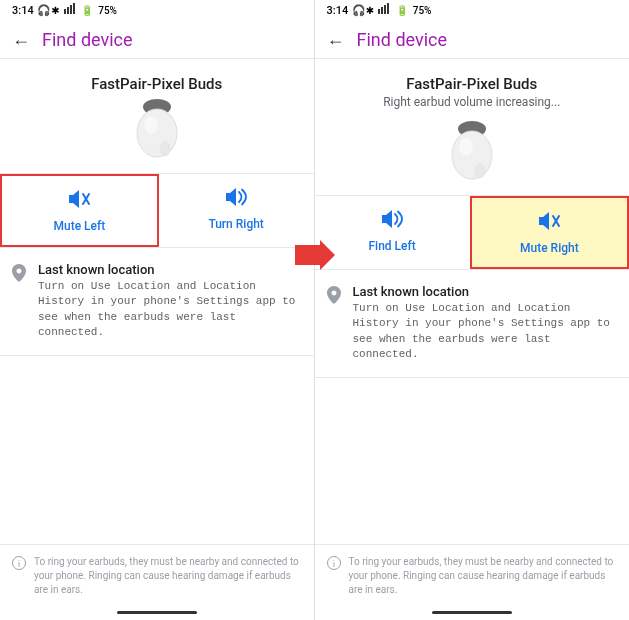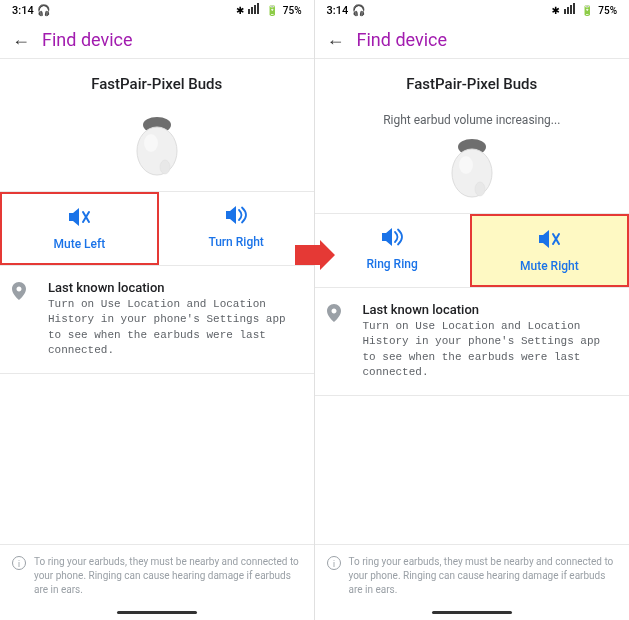--- a/index.html
+++ b/index.html
@@ -18,21 +18,20 @@
       display: flex;
       flex-direction: column;
       border-right: 1px solid #e0e0e0;
       position: relative;
     }
     .phone-screen:last-child {
       border-right: none;
     }
     .status-bar {
       display: flex;
-      justify-content: space-between;
       align-items: center;
       padding: 4px 12px;
       font-size: 11px;
       font-weight: 500;
       height: 20px;
     }
     .status-left { display: flex; align-items: center; gap: 4px; }
     .status-right { display: flex; align-items: center; gap: 4px; }
     .top-bar {
       display: flex;
@@ -53,21 +52,21 @@
     }
     .device-section {
       padding: 16px 16px 8px;
       text-align: center;
       border-bottom: 1px solid #e8e8e8;
     }
     .device-name {
       font-size: 15px;
       font-weight: 500;
       color: #202124;
-      margin-bottom: 20px;
+      margin-bottom: 2px;
     }
     .device-status {
       font-size: 12px;
       color: #5f6368;
       margin-bottom: 8px;
     }
     .earbud-image {
       width: 60px;
       height: 70px;
       margin: 0 auto;
@@ -104,21 +103,21 @@
       color: #1a73e8;
     }
     .action-btn-label {
       font-size: 12px;
       color: #1a73e8;
       font-weight: 500;
     }
     .location-section {
       display: flex;
       padding: 14px 12px;
-      gap: 22px;
+      gap: 12px;
       border-bottom: 1px solid #e8e8e8;
     }
     .location-icon {
       font-size: 16px;
       color: #5f6368;
       margin-top: 2px;
       flex-shrink: 0;
     }
     .location-text-wrap {}
     .location-title {
@@ -312,21 +311,21 @@
 
     <div class="action-buttons">
       <div class="action-btn">
         <span class="action-btn-icon">
           <svg width="26" height="22" viewBox="0 0 26 22" fill="none" xmlns="http://www.w3.org/2000/svg">
             <path d="M3 7H7L13 2V20L7 15H3V7Z" fill="#1a73e8"></path>
             <path d="M16 6C17.5 7.5 18.5 9.6 18.5 11C18.5 12.4 17.5 14.5 16 16" stroke="#1a73e8" stroke-width="1.8" stroke-linecap="round" fill="none"></path>
             <path d="M19 3.5C21.5 5.8 23 8.3 23 11C23 13.7 21.5 16.2 19 18.5" stroke="#1a73e8" stroke-width="1.8" stroke-linecap="round" fill="none"></path>
           </svg>
         </span>
-        <span class="action-btn-label">Ring Ring</span>
+        <span class="action-btn-label">Find Left</span>
       </div>
       <div class="action-btn active-border highlighted">
         <span class="action-btn-icon muted">
           <svg width="26" height="22" viewBox="0 0 26 22" fill="none" xmlns="http://www.w3.org/2000/svg">
             <path d="M3 7H7L13 2V20L7 15H3V7Z" fill="#1a73e8"></path>
             <line x1="17" y1="6" x2="23" y2="16" stroke="#1a73e8" stroke-width="2" stroke-linecap="round"></line>
             <line x1="23" y1="6" x2="17" y2="16" stroke="#1a73e8" stroke-width="2" stroke-linecap="round"></line>
           </svg>
         </span>
         <span class="action-btn-label">Mute Right</span>

